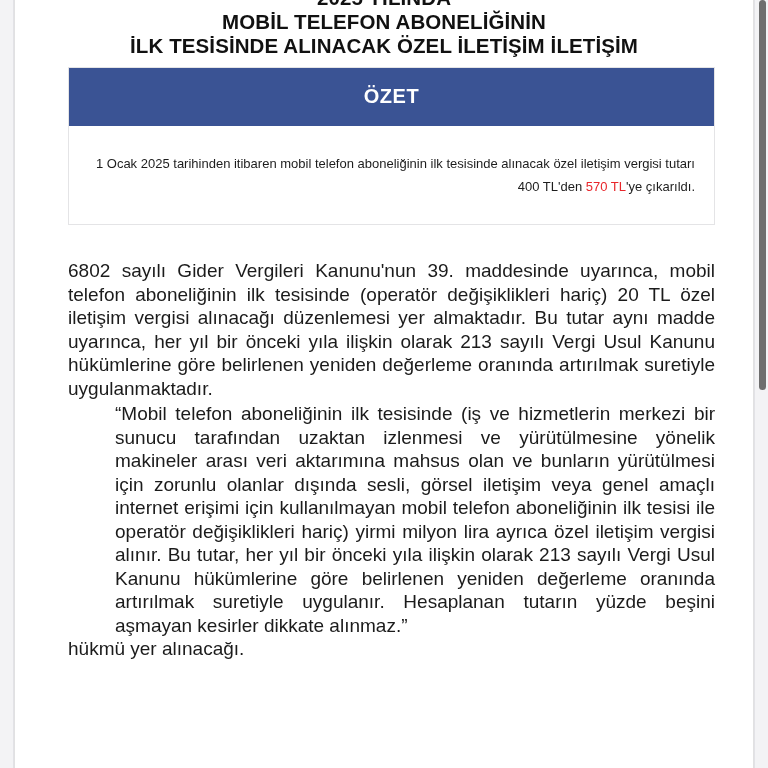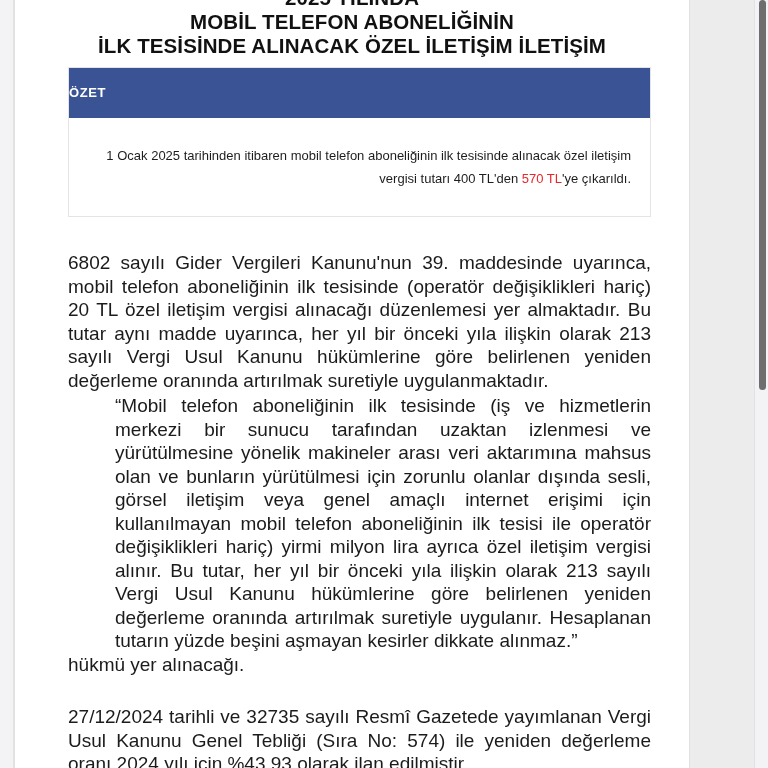--- a/index.html
+++ b/index.html
@@ -40,21 +40,21 @@
     background: #f3f3f5;
     border-left: 1px solid #e2e2e6;
     box-sizing: border-box;
   }
 
   
   .page {
     position: absolute;
     left: 15px;
     top: 0;
-    width: 674px;
+    width: 738px;
     height: 768px;
     background: #ffffff;
     box-sizing: border-box;
     box-shadow: 0 0 0 1px rgba(0,0,0,0.045);
     overflow: hidden;
   }
 
   .page-inner {
     position: relative;
     padding: 0 0 0 0;
@@ -102,23 +102,23 @@
   
   .ozet-box {
     margin: 9px 38px 0 53px;
     border: 1px solid #e4e4e6;
     background: #ffffff;
     box-sizing: border-box;
   }
   .ozet-head {
     background: #3a5394;
     color: #ffffff;
-    text-align: left;
+    text-align: center;
     font-weight: bold;
-    font-size: 13px;
+    font-size: 20px;
     letter-spacing: 0.6px;
     padding: 17px 0 18px 0;
   }
   .ozet-body {
     padding: 26px 19px 26px 19px;
     font-size: 13px;
     line-height: 23px;
     color: #1d1d1d;
     text-align: right;
   }
@@ -167,21 +167,20 @@
 
       <div class="ozet-box">
         <div class="ozet-head">ÖZET</div>
         <div class="ozet-body"><span>1 Ocak 2025 tarihinden itibaren mobil telefon aboneliğinin ilk tesisinde alınacak özel iletişim vergisi tutarı  400 TL'den </span><span class="hl-red">570 TL</span><span>'ye  çıkarıldı.</span></div>
       </div>
 
       <div class="body-copy">
         <p class="para p1">6802 sayılı Gider Vergileri Kanunu'nun 39.  maddesinde uyarınca, mobil telefon aboneliğinin ilk tesisinde (operatör değişiklikleri hariç) 20 TL özel iletişim vergisi alınacağı düzenlemesi yer almaktadır.  Bu tutar aynı madde uyarınca, her yıl bir önceki yıla ilişkin olarak 213 sayılı Vergi Usul Kanunu hükümlerine göre belirlenen yeniden değerleme oranında artırılmak suretiyle uygulanmaktadır.</p>
         <p class="para p-quote">“Mobil telefon aboneliğinin ilk tesisinde (iş ve hizmetlerin merkezi bir sunucu tarafından uzaktan izlenmesi ve yürütülmesine yönelik makineler arası veri aktarımına mahsus olan ve bunların yürütülmesi için zorunlu olanlar dışında sesli, görsel iletişim veya genel amaçlı internet erişimi için kullanılmayan mobil telefon aboneliğinin ilk tesisi ile operatör değişiklikleri hariç) yirmi milyon lira ayrıca özel iletişim vergisi alınır. Bu tutar, her yıl bir önceki yıla ilişkin olarak 213 sayılı Vergi Usul Kanunu hükümlerine göre belirlenen yeniden değerleme oranında artırılmak suretiyle uygulanır. Hesaplanan tutarın yüzde beşini aşmayan kesirler dikkate alınmaz.”</p>
         <p class="para p3">hükmü  yer alınacağı.</p>
-        <p class="para p4">27/12/2024 tarihli ve 32735 sayılı Resmî Gazetede yayımlanan Vergi Usul Kanunu Genel Tebliği (Sıra No: 574) ile yeniden değerleme oranı 2024 yılı için %43,93 olarak ilan edilmiştir.</p>
       </div>
 
     </div>
   </div>
 
   <div class="scrollbar-track">
     <div class="scrollbar-thumb"></div>
   </div>
 
 </div>

